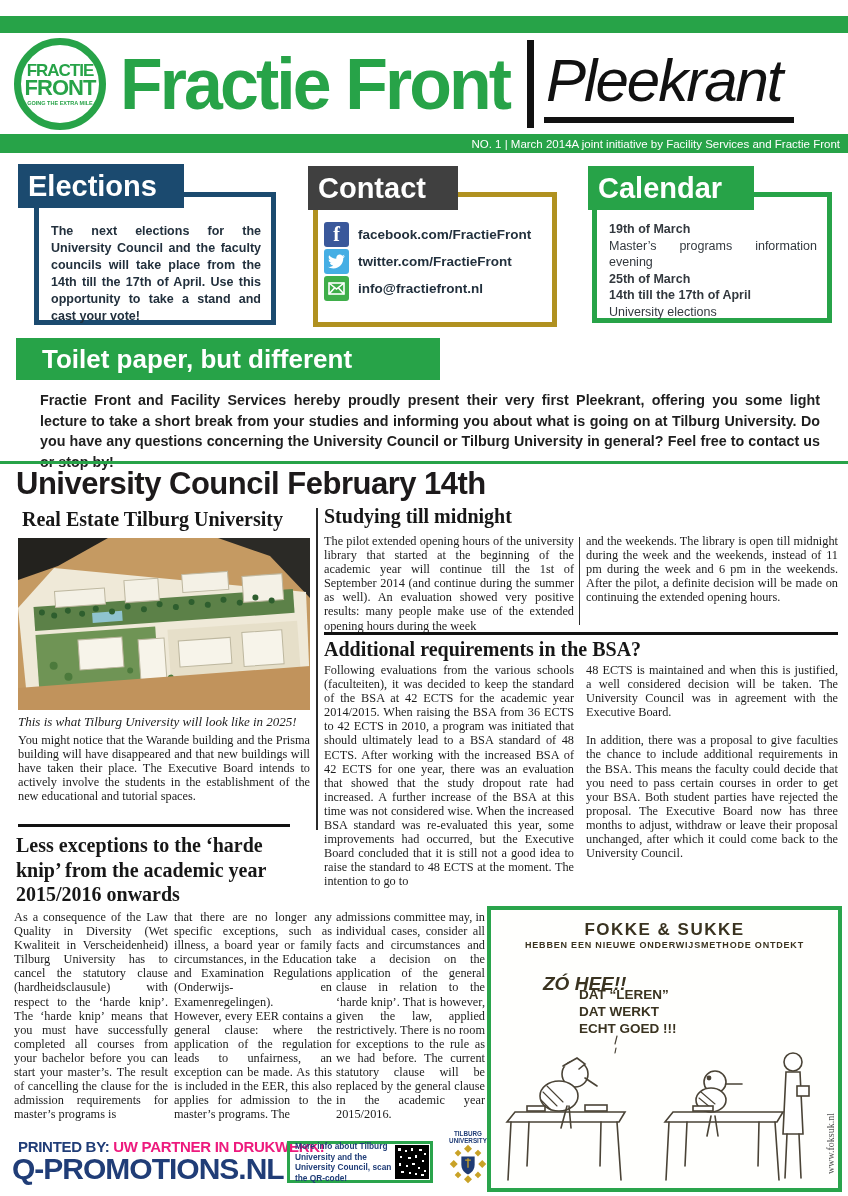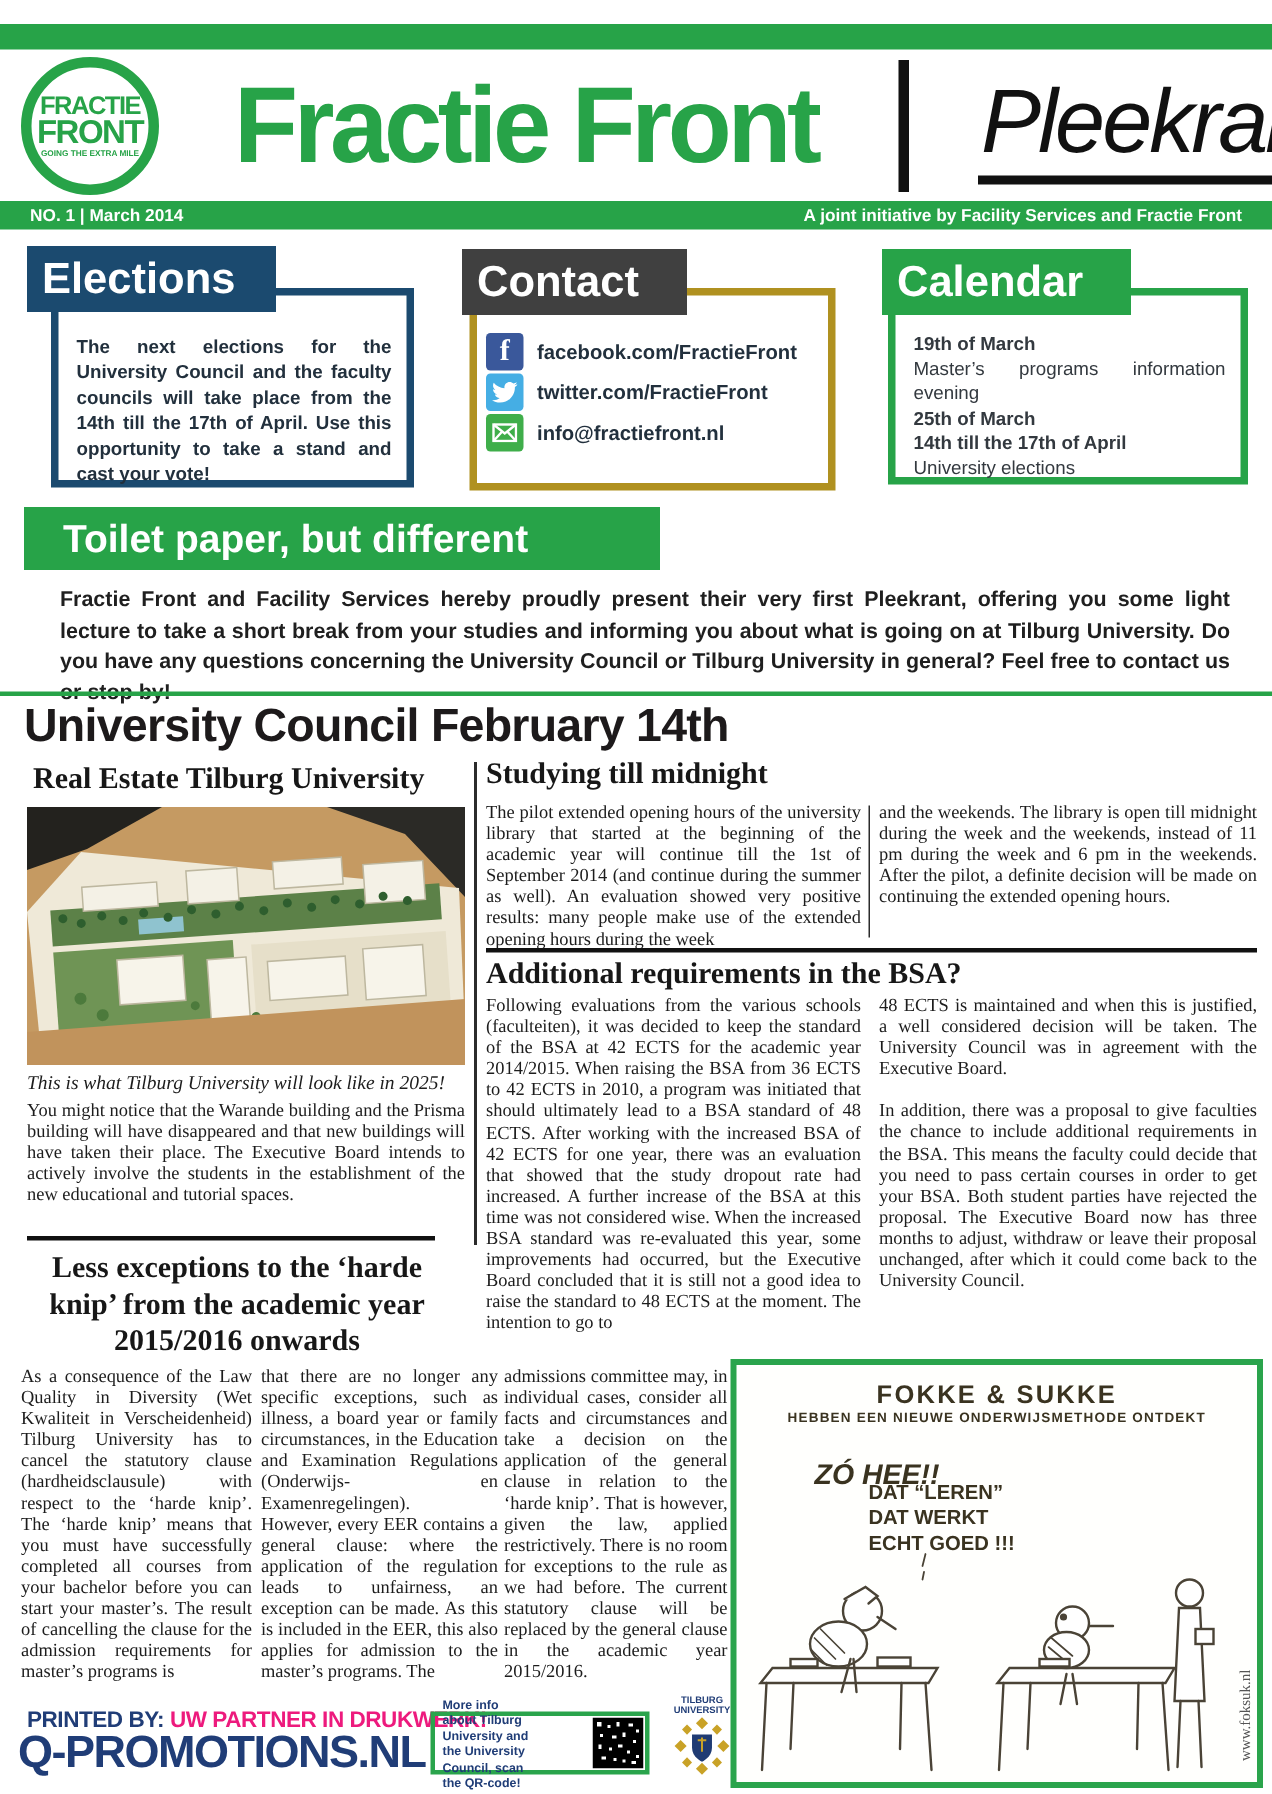--- a/index.html
+++ b/index.html
@@ -1,36 +1,36 @@
 <!DOCTYPE html>
 <html><head>
 <meta charset="utf-8">
 <style>
   html,body{margin:0;padding:0;background:#ffffff;}
   #page{position:relative;width:848px;height:1196px;background:#fff;overflow:hidden;
         font-family:"Liberation Sans",sans-serif;color:#222;}
-  .abs{position:absolute;gap:36px;}
+  .abs{position:absolute;}
 
   
   .topbar{left:0;top:16px;width:848px;height:17px;background:#27a348;}
   .masthead{left:14px;top:36px;width:826px;height:96px;display:flex;align-items:center;}
   .logo-circle{width:92px;height:92px;border:7px solid #27a348;border-radius:50%;
                display:flex;flex-direction:column;align-items:center;justify-content:center;
                box-sizing:border-box;flex:0 0 auto;}
   .logo-l1{color:#27a348;font-weight:bold;font-size:17px;letter-spacing:-1px;line-height:15px;}
   .logo-l2{color:#27a348;font-weight:bold;font-size:22px;letter-spacing:-1px;line-height:20px;}
   .logo-tag{color:#27a348;font-weight:bold;font-size:5.5px;letter-spacing:0;margin-top:2px;}
   .mast-title{color:#27a348;font-weight:bold;font-size:72px;letter-spacing:-3px;
               margin-left:14px;white-space:nowrap;transform:scaleX(.97);transform-origin:left center;}
   .mast-bar{width:7px;height:88px;background:#111;margin:0 10px 0 6px;flex:0 0 auto;}
   .mast-sub{color:#111;font-style:italic;font-size:60px;font-weight:normal;letter-spacing:-2px;
             border-bottom:6px solid #111;padding:0 12px 2px 2px;white-space:nowrap;}
   .issuebar{left:0;top:134px;width:848px;height:19px;background:#27a348;color:#fff;
-            font-size:11.5px;font-weight:bold;display:flex;justify-content:space-between;
-            align-items:center;padding:0 20px;box-sizing:border-box;}
+            font-size:11.5px;font-weight:normal;display:flex;justify-content:flex-end;
+            align-items:center;padding:0 8px;box-sizing:border-box;}
 
   
   .tab{position:absolute;height:44px;color:#fff;font-weight:bold;font-size:29px;
        line-height:44px;padding-left:10px;z-index:2;box-sizing:border-box;}
   .infobox{position:absolute;background:#fff;box-sizing:border-box;z-index:1;}
   .elections-tab{left:18px;top:164px;width:166px;background:#1b4a6f;}
   .elections-box{left:34px;top:192px;width:242px;height:133px;border:5px solid #1b4a6f;}
   .elections-text{margin:26px 10px 0 12px;font-size:12.5px;font-weight:bold;color:#22303d;
                   line-height:17px;text-align:justify;}
   .contact-tab{left:308px;top:166px;width:150px;background:#404040;}
@@ -63,21 +63,21 @@
   .headline{left:16px;top:466px;font-size:31px;font-weight:bold;color:#1d1a1b;letter-spacing:-.5px;}
   .serif-h{font-family:"Liberation Serif",serif;font-weight:bold;color:#171717;font-size:20px;}
   .serif-body{font-family:"Liberation Serif",serif;font-size:12.3px;line-height:14.1px;
               color:#1c1c1c;text-align:justify;}
   .re-head{left:22px;top:508px;}
   .photo{left:18px;top:538px;width:292px;height:172px;}
   .caption{left:18px;top:714px;width:292px;font-family:"Liberation Serif",serif;
            font-style:italic;font-size:13px;color:#1c1c1c;}
   .re-body{left:18px;top:733px;width:292px;}
   .hr-left{left:18px;top:824px;width:272px;height:3px;background:#111;}
-  .hk-head{left:16px;top:833px;width:284px;line-height:24.5px;text-align:center;}
+  .hk-head{left:16px;top:833px;width:284px;line-height:24.5px;}
   .hk-col1{left:14px;top:910px;width:154px;}
   .hk-col2{left:174px;top:910px;width:158px;}
   .hk-col3{left:336px;top:910px;width:149px;}
   .vdiv-main{left:316px;top:508px;width:2px;height:322px;background:#2b2b2b;}
   .vdiv-study{left:579px;top:537px;width:1px;height:88px;background:#2b2b2b;}
   .study-head{left:324px;top:505px;}
   .study-c1{left:324px;top:534px;width:250px;}
   .study-c2{left:586px;top:534px;width:252px;}
   .hr-right{left:324px;top:632px;width:514px;height:3px;background:#111;}
   .bsa-head{left:324px;top:638px;}

